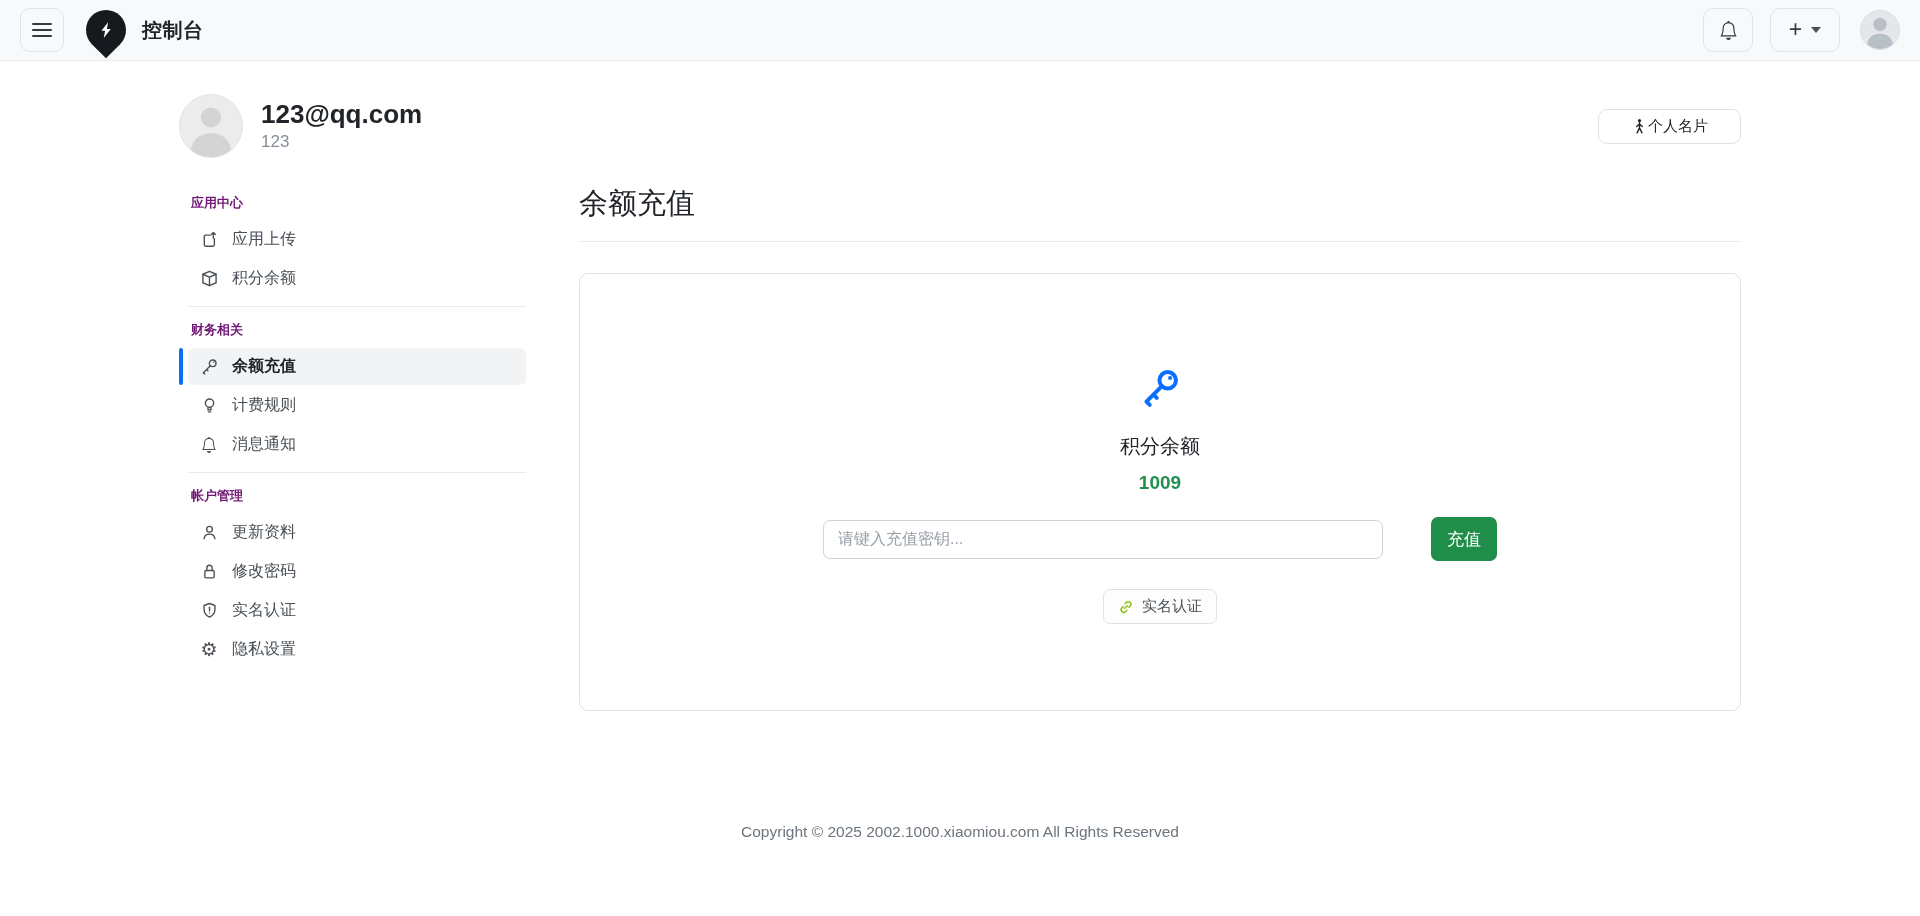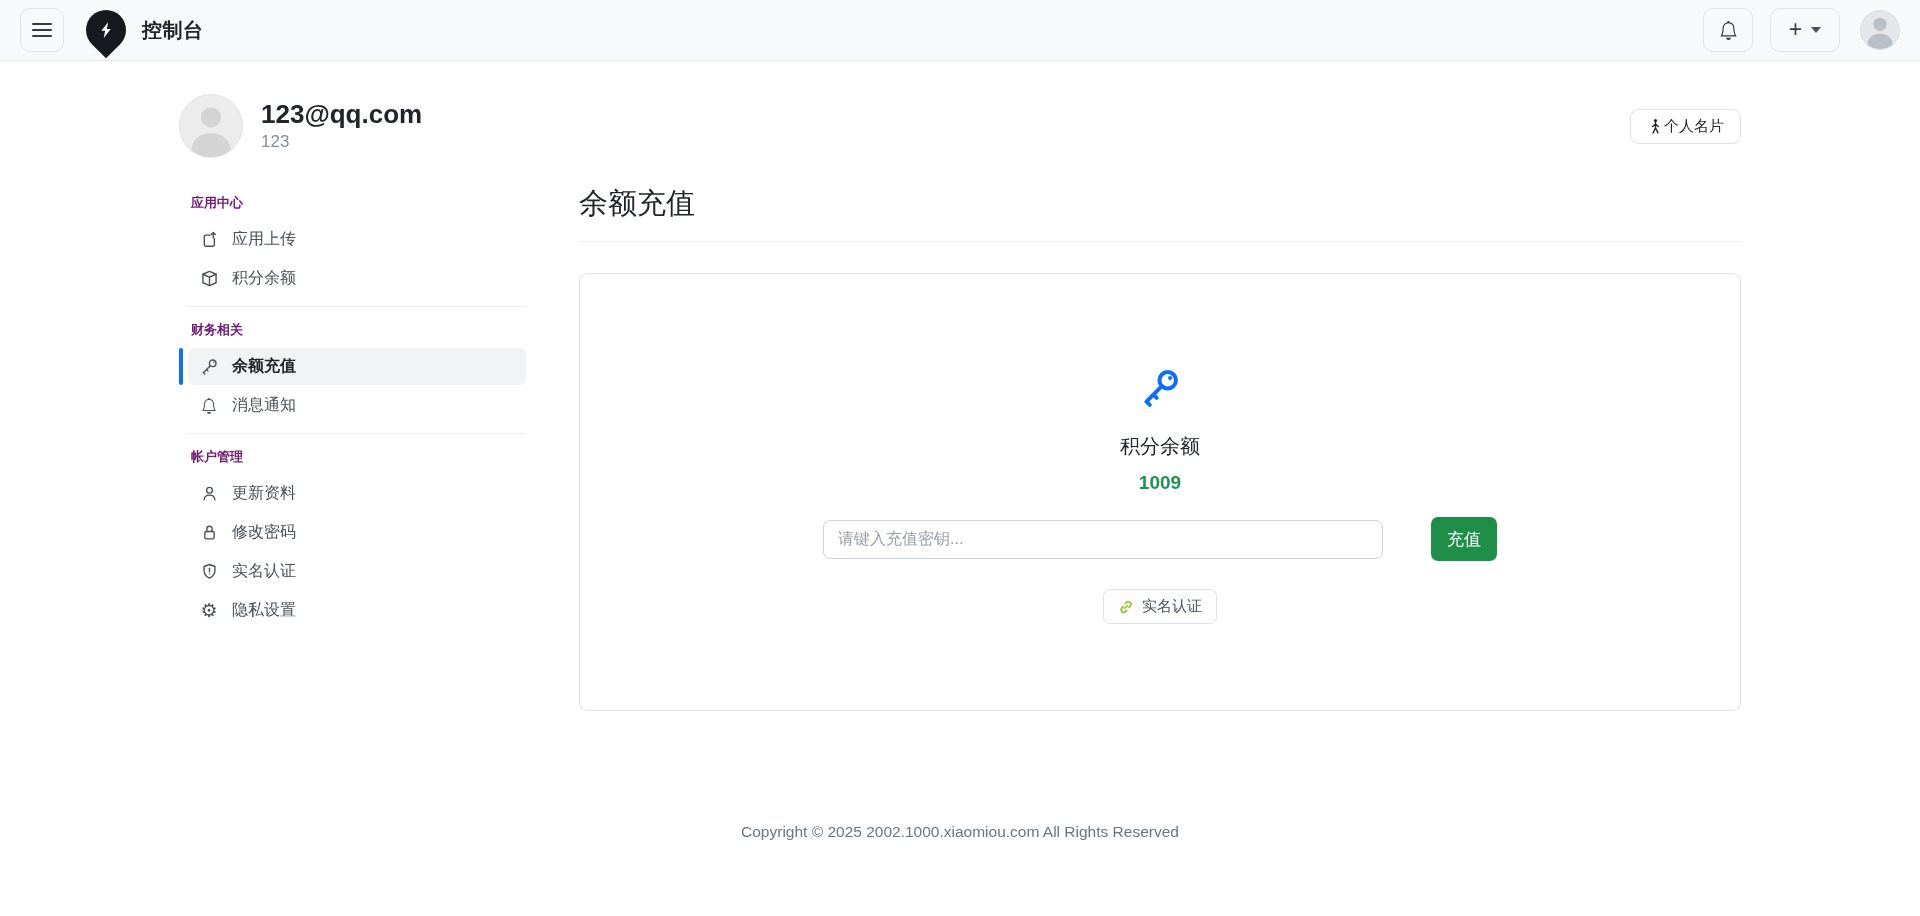--- a/index.html
+++ b/index.html
@@ -32,21 +32,21 @@
   .container { width:1562px; margin:0 auto; }
 
   
   .profile-row { display:flex; align-items:center; margin-top:33px; }
   .avatar-lg { width:64px; height:64px; border-radius:50%; background:#ececec; overflow:hidden;
     display:flex; align-items:center; justify-content:center; border:1px solid #e3e3e3; }
   .profile-texts { margin-left:18px; }
   .profile-email { font-size:26px; font-weight:bold; line-height:1.15; }
   .profile-username { font-size:17px; color:#868e96; margin-top:3px; }
   .card-btn { margin-left:auto; display:flex; align-items:center; 
-    background:#fff; border:1px solid #dee2e6; border-radius:9px; padding:7px 16px;
+    background:#fff; border:1px solid #dee2e6; border-radius:9px; padding:7px 32px;
     font-size:15px; color:#212529; cursor:pointer; }
 
   
   .columns { display:flex; margin-top:26px; align-items:flex-start; }
   .sidebar { width:347px; flex:none; }
   .main-col { flex:1; margin-left:53px; min-width:0; }
 
   
   .nav-group-header { font-size:13px; font-weight:bold; color:#701a75; padding:10px 12px 7px; }
   .nav-item { display:flex; align-items:center; gap:14px; height:37px; margin:2px 0 2px 9px;
@@ -172,20 +172,29 @@
         <span class="nv-icon">
           <svg width="17" height="17" viewBox="0 0 16 16" fill="none" stroke="#495057" stroke-width="1.3" stroke-linecap="round" stroke-linejoin="round">
             <circle cx="11" cy="5" r="3.1"></circle>
             <circle cx="12" cy="4" r="0.7" fill="#495057" stroke="none"></circle>
             <path d="M8.8 7.2 L2.2 13.8 M2.2 13.8 l1.3 1.3 M5.2 10.8 l1.3 1.3"></path>
           </svg>
         </span>
         <span>余额充值</span>
       </div>
 
+      <div class="nav-item">
+        <span class="nv-icon">
+          <svg width="17" height="17" viewBox="0 0 16 16" fill="none" stroke="#495057" stroke-width="1.3" stroke-linecap="round" stroke-linejoin="round">
+            <circle cx="8" cy="5.8" r="3.9"></circle>
+            <path d="M6.7 9.5 L6.5 12 h3 L9.3 9.5 M6.9 14 h2.2"></path>
+          </svg>
+        </span>
+        <span>计费规则</span>
+      </div>
 
       <div class="nav-item">
         <span class="nv-icon">
           <svg width="16" height="16" viewBox="0 0 16 16" fill="#495057">
             <path d="M8 16a2 2 0 0 0 2-2H6a2 2 0 0 0 2 2zM8 1.918l-.797.161A4.002 4.002 0 0 0 4 6c0 .628-.134 2.197-.459 3.742-.16.767-.376 1.566-.663 2.258h10.244c-.287-.692-.502-1.491-.663-2.258C12.134 8.197 12 6.628 12 6a4.002 4.002 0 0 0-3.203-3.92L8 1.917zM14.22 12c.223.447.481.801.78 1H1c.299-.199.557-.553.78-1C2.68 10.2 3 6.88 3 6c0-2.42 1.72-4.44 4.005-4.901a1 1 0 1 1 1.99 0A5.002 5.002 0 0 1 13 6c0 .88.32 4.2 1.22 6z"></path>
           </svg>
         </span>
         <span>消息通知</span>
       </div>
 

